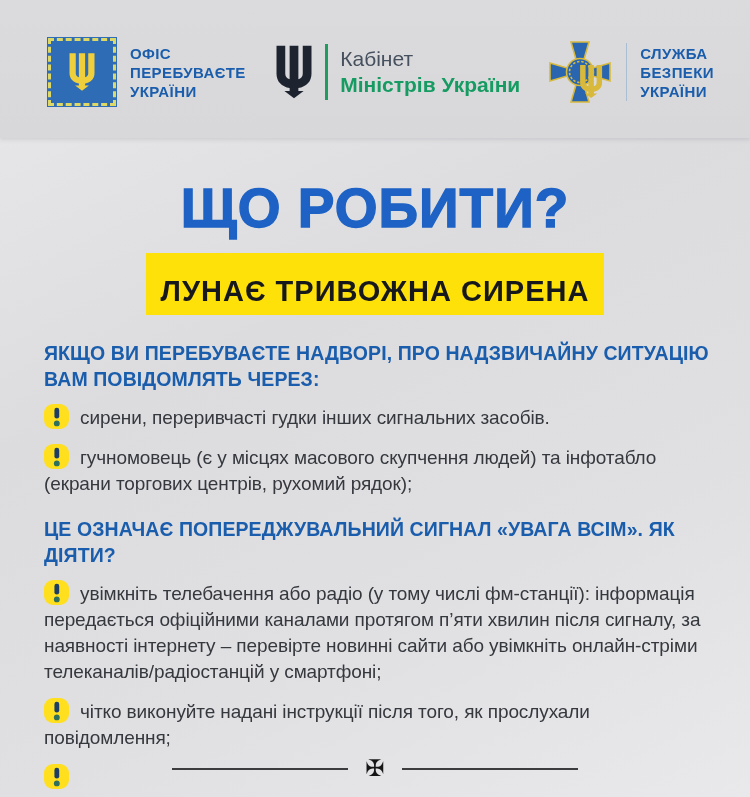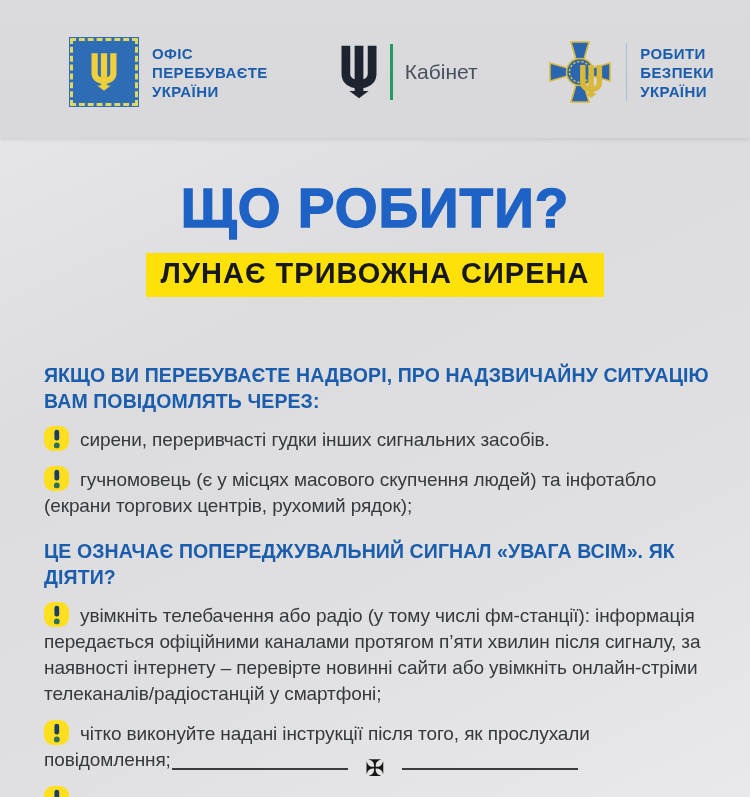--- a/index.html
+++ b/index.html
@@ -8,21 +8,21 @@
     font-family:"Liberation Sans","DejaVu Sans",sans-serif;
     -webkit-font-smoothing:antialiased;
   }
   .poster {
     position:relative; width:750px; height:797px; overflow:hidden;
     background:linear-gradient(155deg,#eaeaec 0%,#dcdcdf 40%,#e0e0e3 70%,#e9e9eb 100%);
   }
   
   .header-band {
     height:138px; display:flex; align-items:center; justify-content:space-between;
-    padding:6px 36px 0 70px;
+    padding:6px 36px 0 48px;
     background:linear-gradient(180deg,#dbdbdd,#d8d8da);
     box-shadow:0 2px 4px rgba(90,90,100,.14);
   }
   .logo { display:flex; align-items:center; }
   
   .op-emblem {
     width:68px; height:68px; background:#2e6cb5;
     border:3.5px dashed #ded867; outline:1.5px solid #2e6cb5;
     display:flex; align-items:center; justify-content:center; flex:0 0 auto;
   }
@@ -40,27 +40,27 @@
   
   .title {
     margin-top:38px; text-align:center;
     color:#1d62c4; font-size:55px; font-weight:bold; letter-spacing:1px;
     -webkit-text-stroke:1.4px #1d62c4;
   }
   .subtitle-wrap { text-align:center; margin-top:13px; }
   .subtitle {
     display:inline-block; background:#ffe10a; color:#17181c;
     font-size:29px; font-weight:bold; letter-spacing:1px;
-    padding:4px 15px 7px;
+    padding:22px 15px 7px;
   }
   
   .content { padding:25px 40px 0 44px; }
   .section-heading {
     color:#1a5dac; font-size:19.5px; line-height:26px; font-weight:bold;
-    letter-spacing:.1px; margin-bottom:12px; max-width:672px;margin-top:40px;
+    letter-spacing:.1px; margin-bottom:12px; max-width:672px;
   }
   .section-heading.second { margin-top:19px; }
   .bullets p {
     font-size:19px; line-height:26px; color:#35383d; margin-bottom:13px;
     letter-spacing:-.1px; max-width:676px;
   }
   .excl-icon {
     display:inline-block; width:25px; height:25px; background:#ffdf1e;
     border-radius:9px; vertical-align:-5px; margin-right:11px;
     text-align:center; line-height:0;
@@ -101,40 +101,41 @@
       </div>
     </div>
 
     <div class="logo">
       <svg class="kmu-trident" viewBox="0 0 24 32">
           <use href="#tryzub"></use>
         </svg>
       <div class="kmu-bar"></div>
       <div>
         <div class="kmu-line1">Кабінет</div>
+        <div class="kmu-line2">Міністрів України</div>
       </div>
     </div>
 
     <div class="logo">
       <svg class="sbu-emblem" viewBox="0 0 64 64">
         <g fill="#2a66b0" stroke="#d8b93c" stroke-width="1.6">
           <path d="M23,2 h18 l-5.5,19 h-7 Z"></path>
           <path d="M23,62 h18 l-5.5,-19 h-7 Z"></path>
           <path d="M2,23 v18 l19,-5.5 v-7 Z"></path>
           <path d="M62,23 v18 l-19,-5.5 v-7 Z"></path>
           <circle cx="32" cy="32" r="13.5"></circle>
         </g>
         <circle cx="32" cy="32" r="10.5" fill="none" stroke="#d8b93c" stroke-width="1.6" stroke-dasharray="2.4 1.8"></circle>
         <g transform="translate(25.5,24) scale(0.55)" color="#d8b93c">
           <use href="#tryzub"></use>
         </g>
       </svg>
       <div class="sbu-div"></div>
       <div class="sbu-text">
-        <div>РОБИТИ</div>
+        <div>СЛУЖБА</div>
         <div>БЕЗПЕКИ</div>
         <div>УКРАЇНИ</div>
       </div>
     </div>
 
   </div>
 
   <div class="title">ЩО РОБИТИ?</div>
   <div class="subtitle-wrap">
     <span class="subtitle">ЛУНАЄ ТРИВОЖНА СИРЕНА</span>

